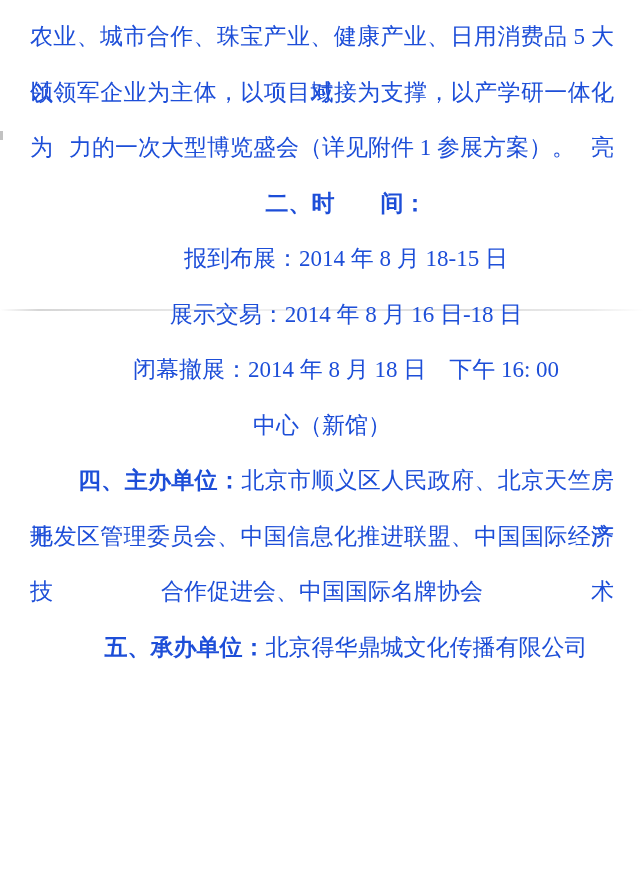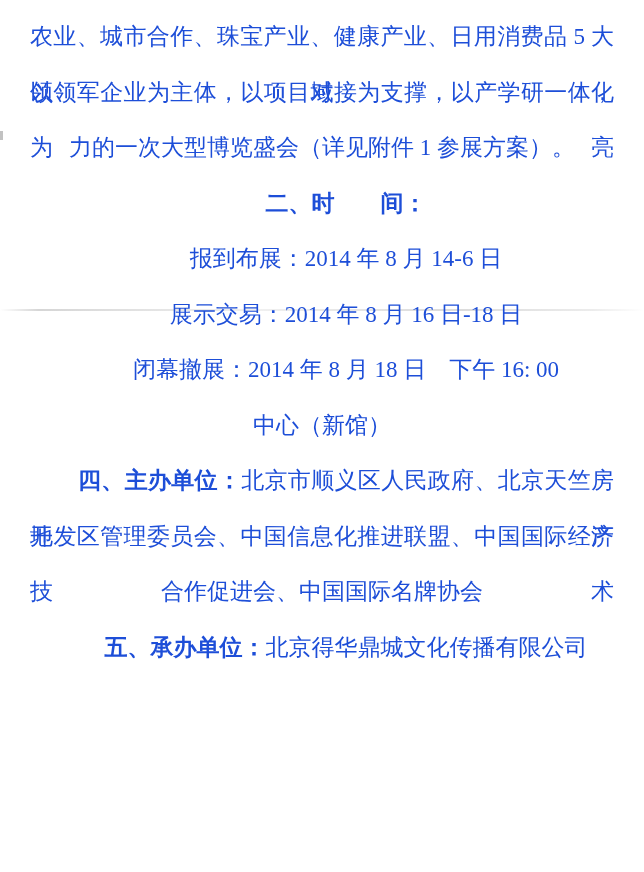--- a/index.html
+++ b/index.html
@@ -73,21 +73,21 @@
   <div class="scan-line"></div>
   <div class="scan-speck"></div>
 
   <div class="text-block">
 
     <div class="line fill">农业、城市合作、珠宝产业、健康产业、日用消费品 5 大领域，</div>
     <div class="line fill">以领军企业为主体，以项目对接为支撑，以产学研一体化为亮</div>
     <div class="line">力的一次大型博览盛会（详见附件 1 参展方案）。</div>
 
     <div class="line indent bold">二、时　　间：</div>
-    <div class="line indent">报到布展：2014 年 8 月 14-6 日</div>
+    <div class="line indent">报到布展：2014 年 8 月 18-15 日</div>
     <div class="line indent">展示交易：2014 年 8 月 16 日-18 日</div>
     <div class="line indent">闭幕撤展：2014 年 8 月 18 日　下午 16: 00</div>
 
     <div class="line">中心（新馆）</div>
 
     <div class="line indent fill"><span class="bold">四、主办单位：</span><span>北京市顺义区人民政府、北京天竺房地产</span></div>
     <div class="line fill">开发区管理委员会、中国信息化推进联盟、中国国际经济技术</div>
     <div class="line">合作促进会、中国国际名牌协会</div>
 
     <div class="line indent"><span class="bold">五、承办单位：</span><span>北京得华鼎城文化传播有限公司</span></div>

